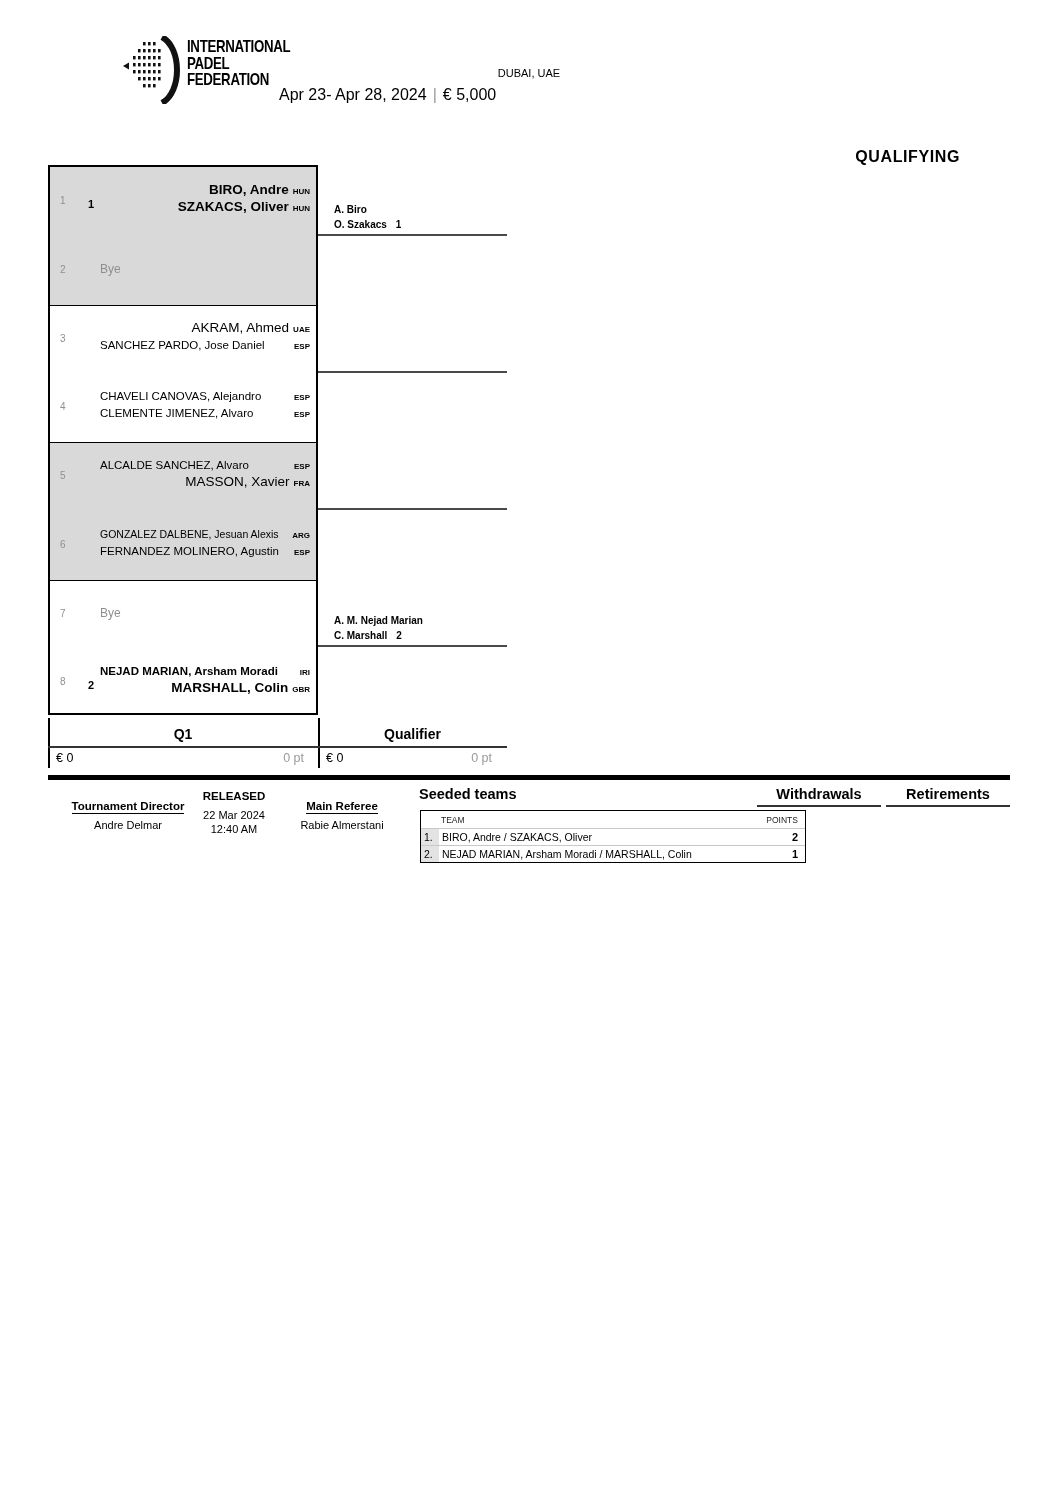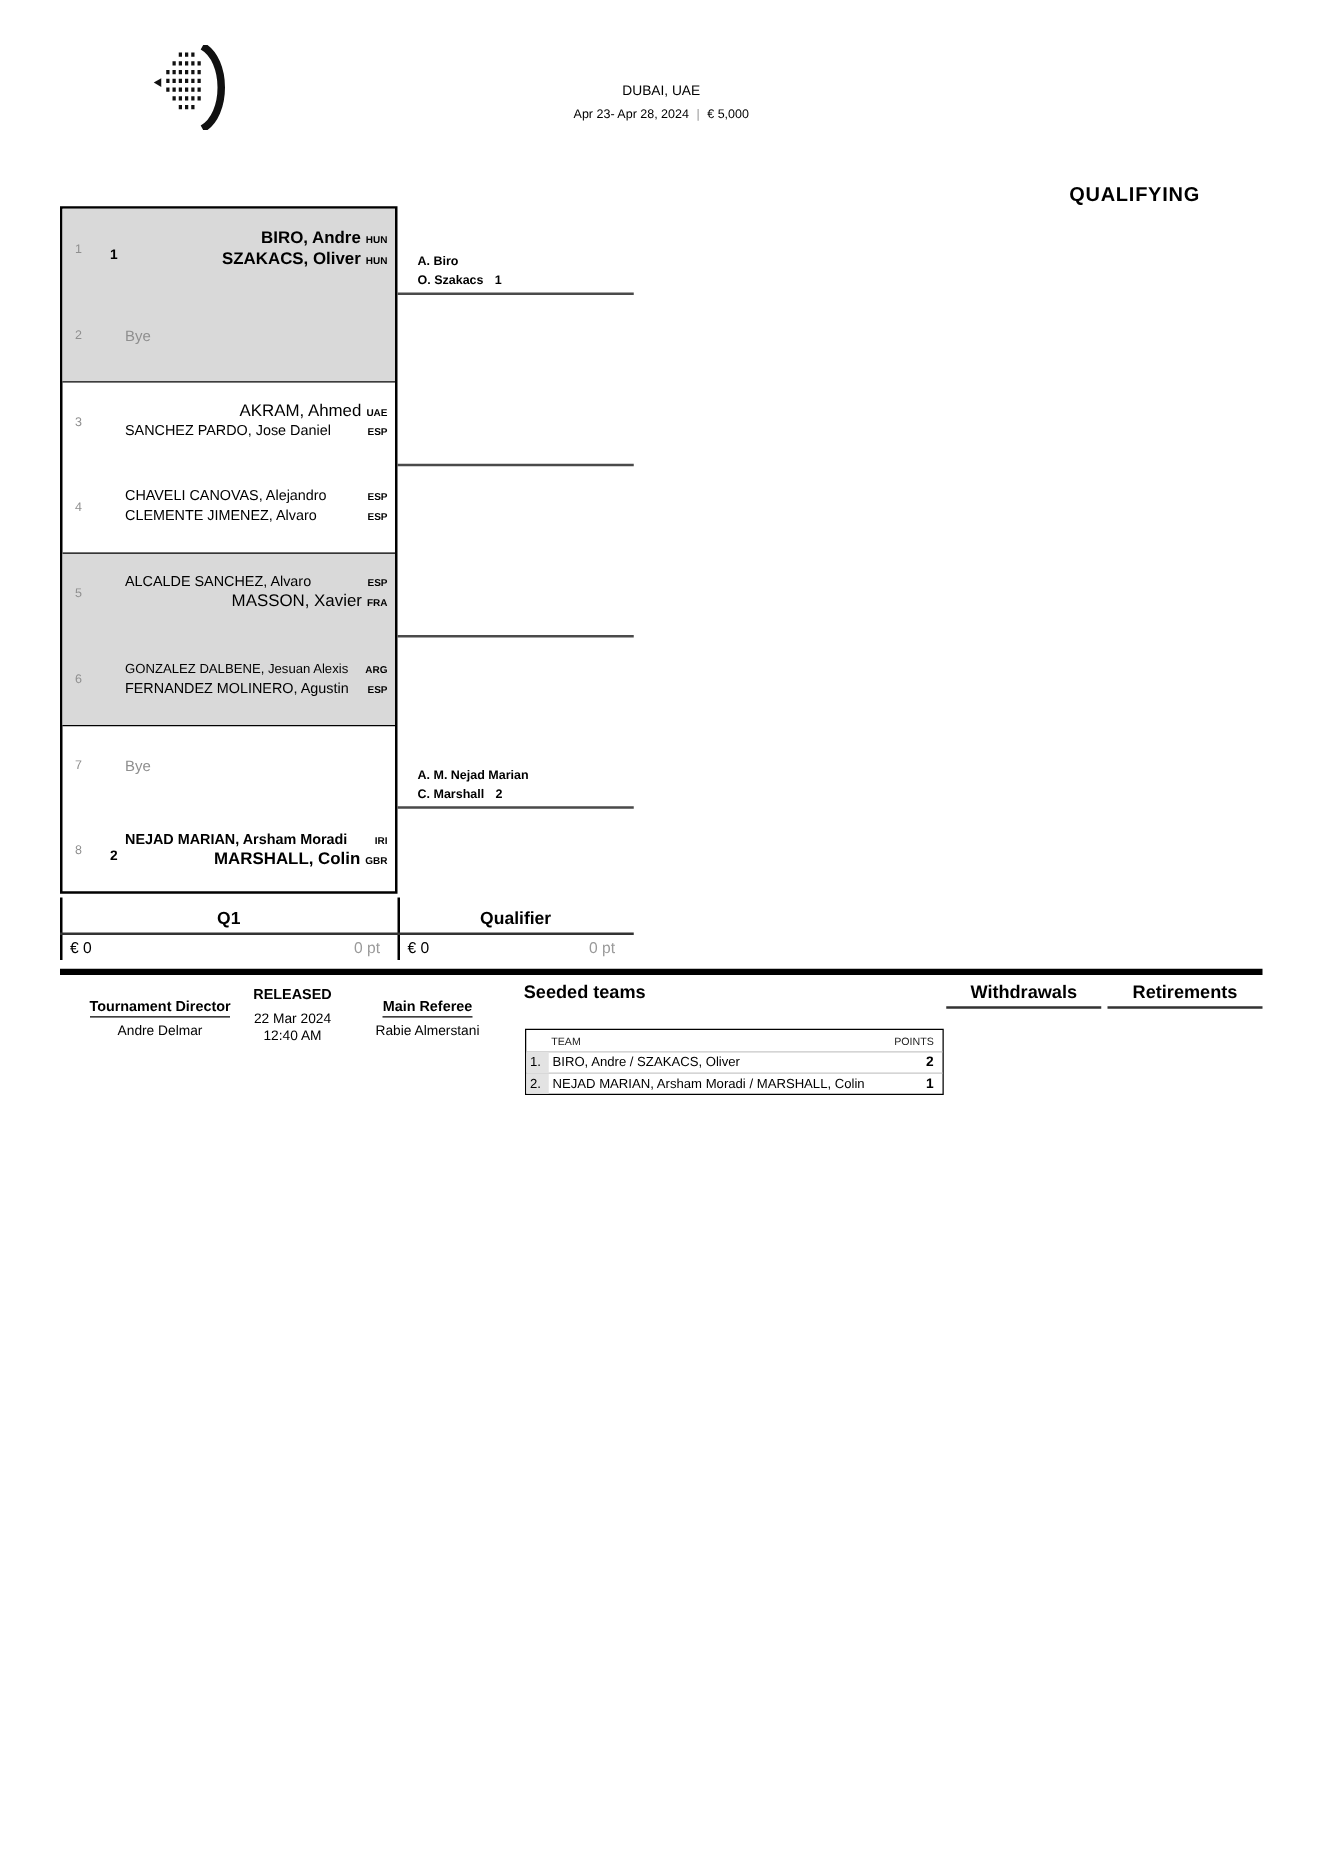--- a/index.html
+++ b/index.html
@@ -7,21 +7,21 @@
         font-family:"Liberation Sans",sans-serif;color:#000;overflow:hidden;}
   .abs{position:absolute;}
 
   
   #logo-mark{left:122px;top:36px;}
   #logo-text{left:187px;top:39px;}
   .logo-line{font-weight:bold;font-size:17px;line-height:16.5px;letter-spacing:-0.4px;
              transform:scaleX(0.78);transform-origin:left top;white-space:nowrap;}
   #title{left:279px;top:42px;width:500px;text-align:center;font-weight:bold;font-size:19px;letter-spacing:0.2px;}
   #subtitle{left:279px;top:67px;width:500px;text-align:center;font-size:11px;}
-  #dateline{left:279px;top:86px;width:500px;text-align:center;font-size:10px;}
+  #dateline{left:279px;top:86px;width:500px;font-size:16px;}
   #dateline .sep{color:#999;padding:0 6px;}
   #section-label{left:818px;top:148px;width:142px;text-align:right;font-weight:bold;font-size:16px;letter-spacing:0.6px;}
 
   
   #bracket-box{left:48px;top:165px;width:270px;height:550px;border:2px solid #000;box-sizing:border-box;}
   .block{position:absolute;left:0;width:100%;height:137.5px;box-sizing:border-box;}
   .block.gray{background:#d9d9d9;}
   .block.bt{border-top:1px solid #000;}
   .slot{left:48px;width:270px;height:69px;box-sizing:border-box;
         display:flex;flex-direction:column;justify-content:center;
@@ -50,21 +50,21 @@
   .euro{font-size:12.5px;color:#000;}
   .pts{font-size:12.5px;color:#9a9a9a;}
   #thick-bar{left:48px;top:775px;width:962px;height:5px;background:#000;}
 
   
   .info-col{top:786px;text-align:center;}
   .info-head{font-weight:bold;font-size:11.5px;display:inline-block;}
   .und{border-bottom:1.5px solid #000;padding-bottom:1px;margin-top:14px;}
   .info-val{font-size:11px;margin-top:4px;line-height:14px;}
   #seeded-heading{left:419px;top:786px;font-weight:bold;font-size:14.5px;}
-  #seeded-table{left:420px;top:810px;width:335px;border:1.5px solid #000;box-sizing:border-box;font-size:10.5px;margin-top:13px;}
+  #seeded-table{left:420px;top:810px;width:386px;border:1.5px solid #000;box-sizing:border-box;font-size:10.5px;}
   #seeded-table .thead{display:flex;height:17px;align-items:center;font-size:8.5px;color:#222;
                        border-bottom:1px solid #c8c8c8;}
   #seeded-table .thead .tcol{padding-left:20px;flex:1;}
   #seeded-table .thead .pcol{padding-right:7px;}
   .steam-row{display:flex;height:16px;align-items:center;border-bottom:1px solid #c8c8c8;}
   .steam-row:last-child{border-bottom:none;}
   .snum{width:18px;align-self:stretch;display:flex;align-items:center;background:#e3e3e3;padding-left:3px;box-sizing:border-box;}
   .sname{flex:1;padding-left:3px;white-space:nowrap;}
   .spts{font-weight:bold;font-size:11px;padding-right:7px;}
   .list-head{top:786px;text-align:center;font-weight:bold;font-size:14.5px;
@@ -112,20 +112,25 @@
           <rect x="31" y="41" width="2.6" height="3.4"></rect>
           <rect x="36" y="41" width="2.6" height="3.4"></rect>
         <rect x="21" y="48" width="2.6" height="3.4"></rect>
           <rect x="26" y="48" width="2.6" height="3.4"></rect>
           <rect x="31" y="48" width="2.6" height="3.4"></rect>
       </g>
     </g>
     <path d="M 40 1 C 60 12 60 56 40 67" fill="none" stroke="#111" stroke-width="6"></path>
   </svg>
 
+  <div id="logo-text" class="abs">
+    <div class="logo-line">INTERNATIONAL</div>
+    <div class="logo-line">PADEL</div>
+    <div class="logo-line">FEDERATION</div>
+  </div>
 
   <div id="subtitle" class="abs">DUBAI, UAE</div>
   <div id="dateline" class="abs">
     <span>Apr 23- Apr 28, 2024</span><span class="sep">|</span><span>€ 5,000</span>
   </div>
 
   <div id="section-label" class="abs">QUALIFYING</div>
 
   <div id="bracket-box" class="abs">
     <div class="block gray" style="top:0"></div>

